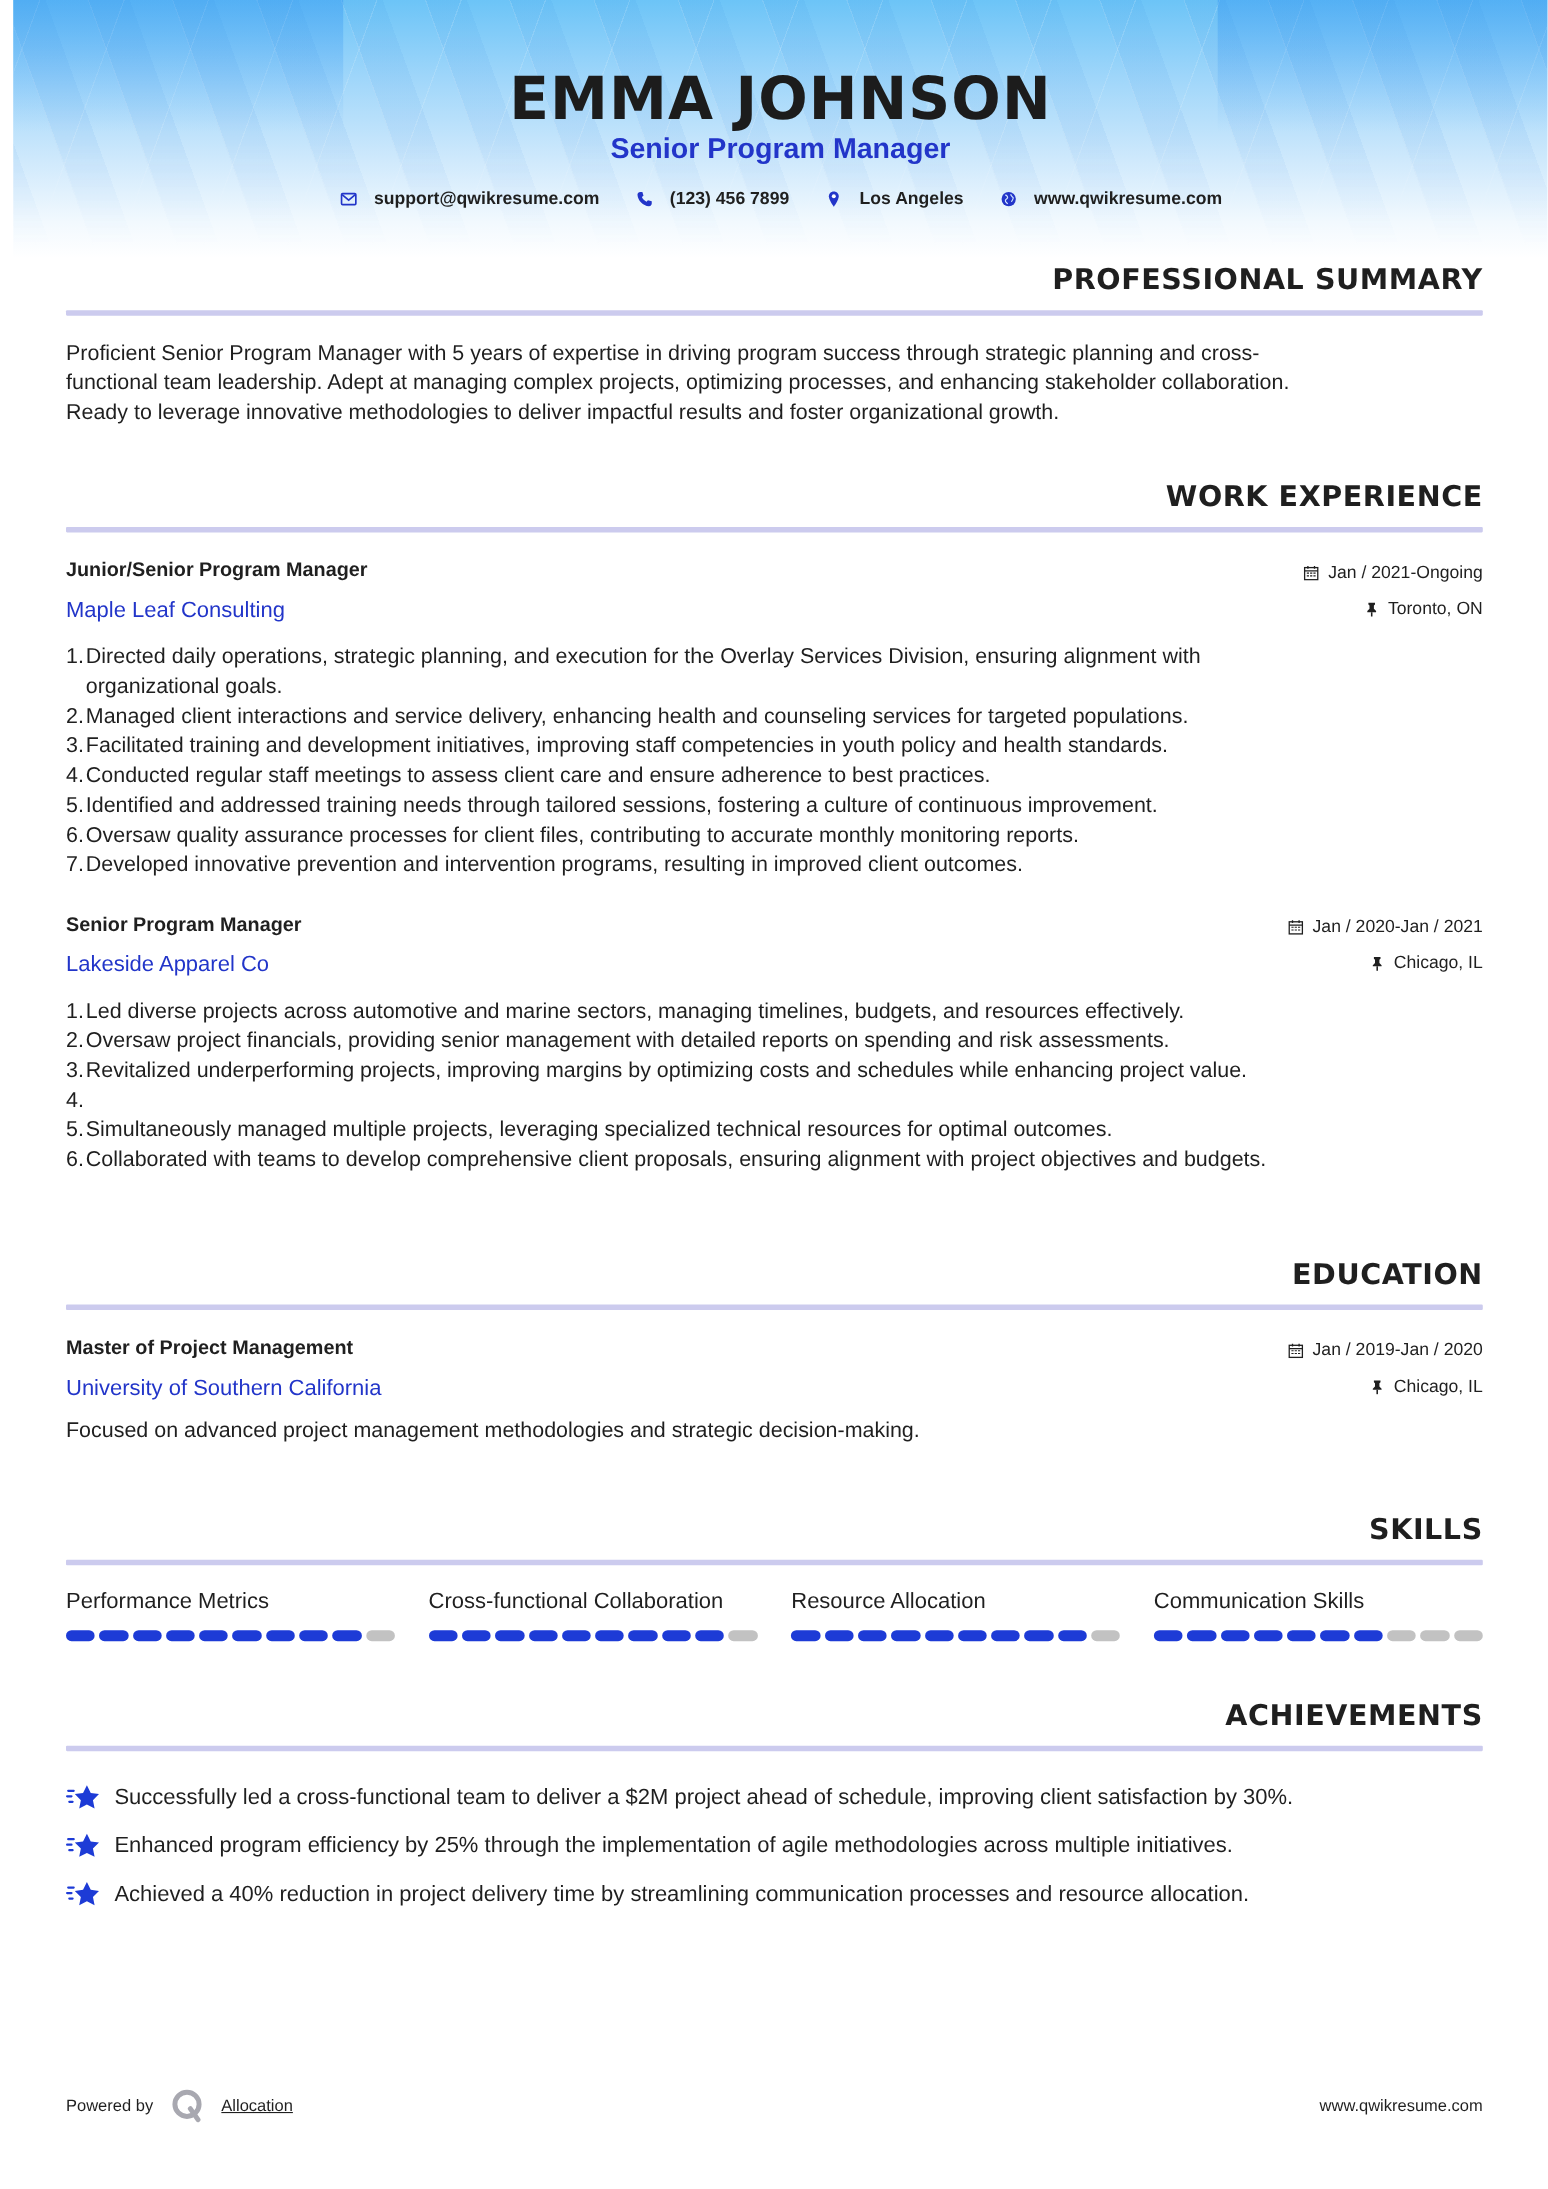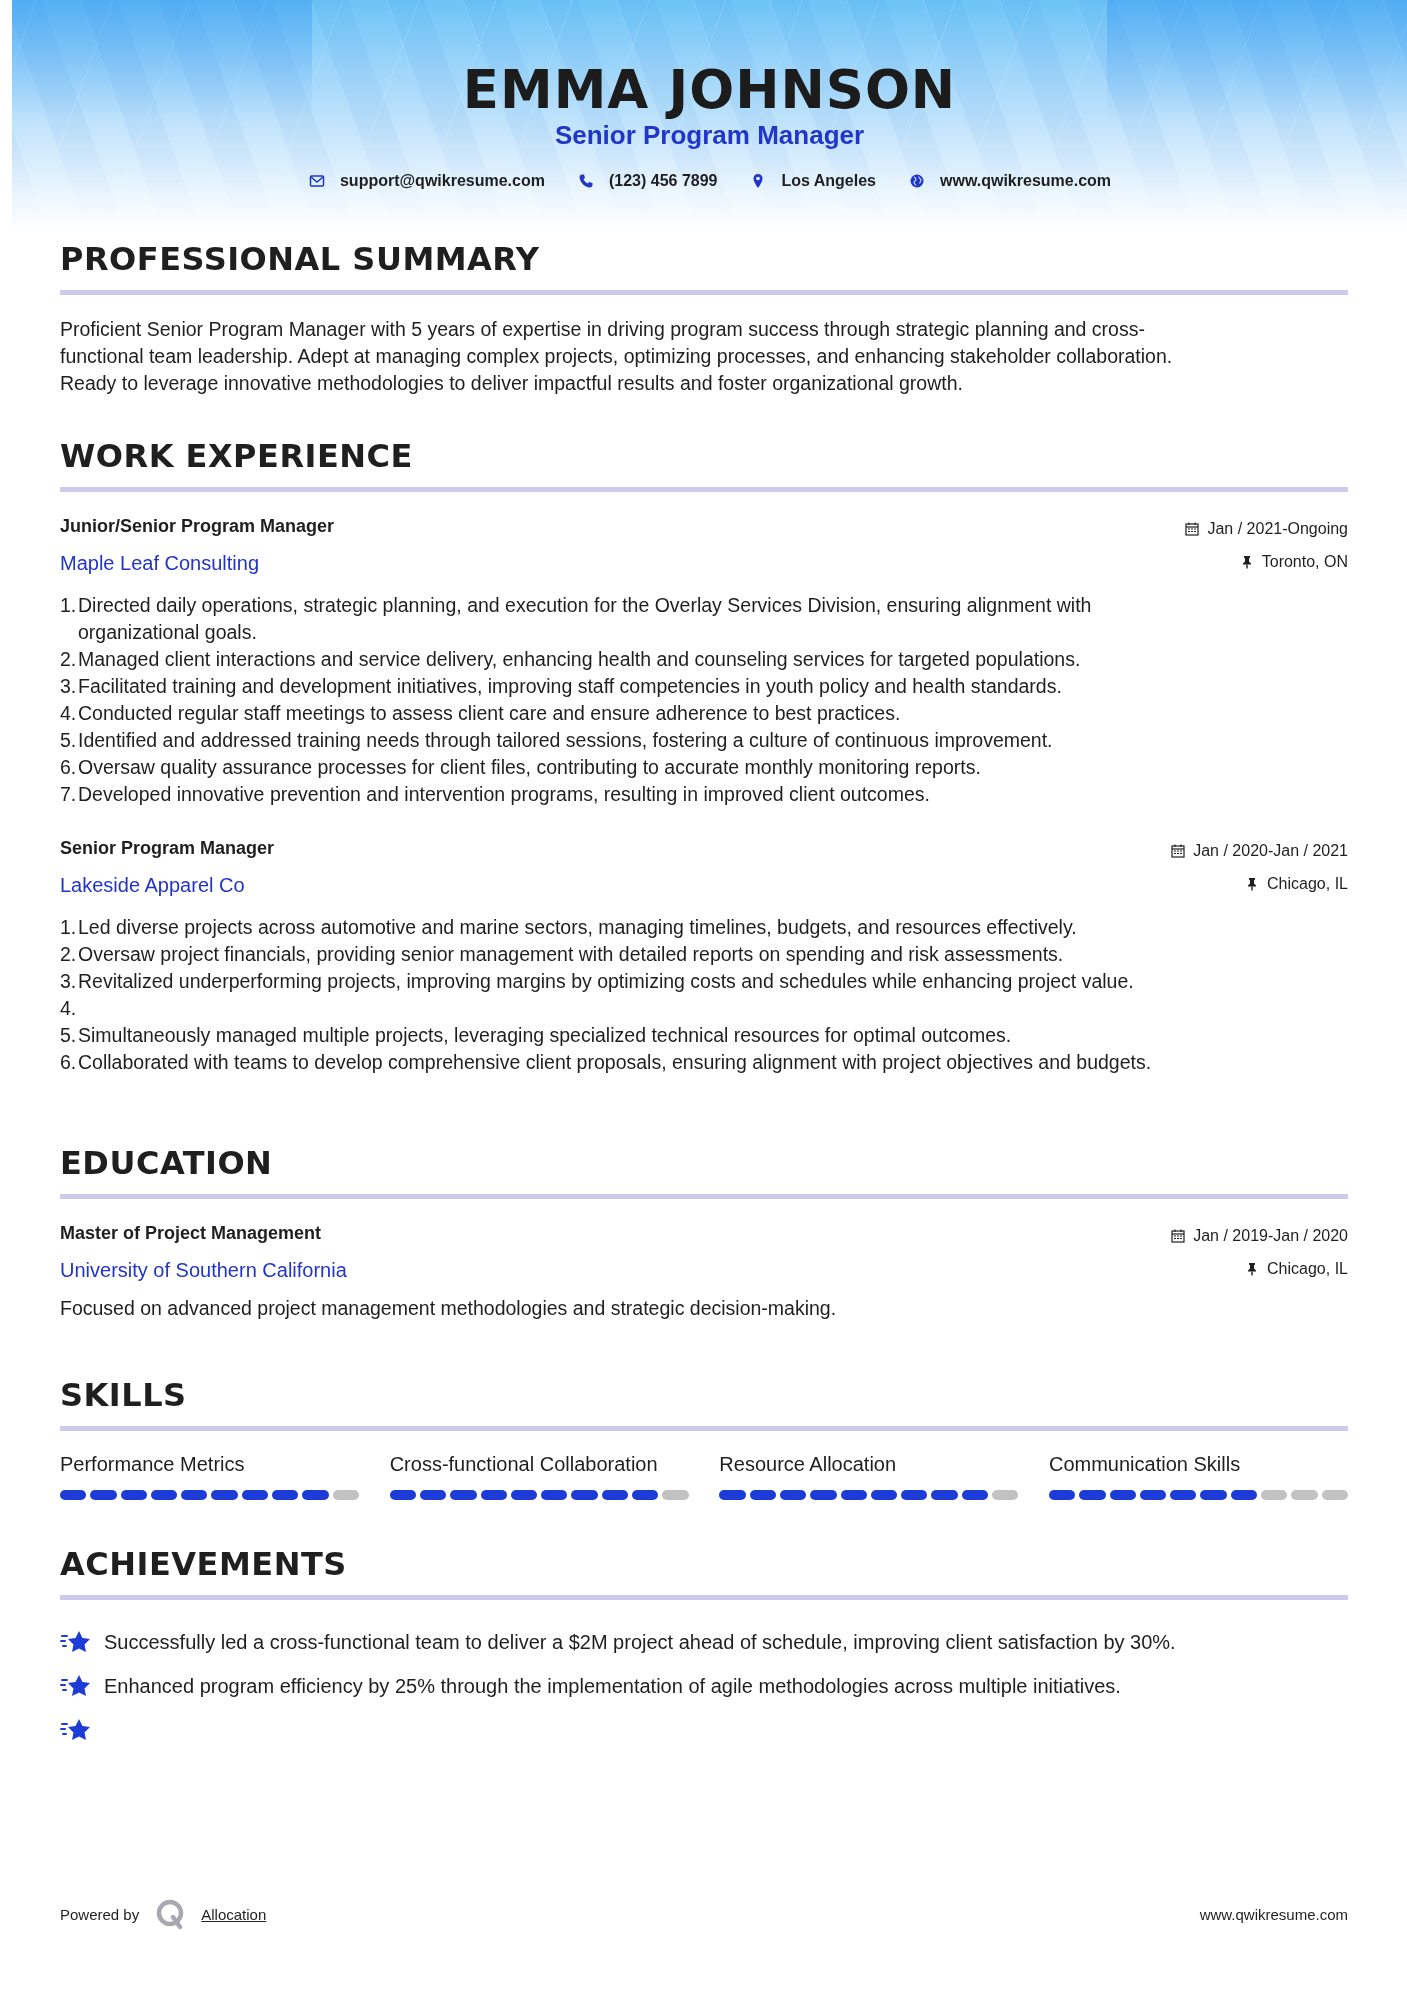--- a/index.html
+++ b/index.html
@@ -51,22 +51,22 @@
       display: flex; justify-content: center; align-items: center;
       gap: 12px;
       font-size: 16px; font-weight: 700; color: #1f1f1f;
     }
     .contact .item { display: flex; align-items: center; margin: 0 10px; }
     .contact .ic { display: inline-flex; width: 18px; height: 18px; margin-right: 14px; align-items: center; justify-content: center; }
     .contact svg { width: 16px; height: 16px; }
 
     .section { position: absolute; left: 60px; width: 1288px; }
     .section-title {
-      text-align: left;
-      font-size: 32px; font-weight: 700; letter-spacing: 0.5px;
+      text-align: right;
+      font-size: 26px; font-weight: 700; letter-spacing: 0.5px;
       color: #1f1f1f;
       font-family: "DejaVu Sans", sans-serif;
     }
     .divider {
       height: 5px; background: #cccbee; margin-top: 12px; border-radius: 1px;
     }
     .body-text {
       font-size: 19.5px; line-height: 27px; color: #1f1f1f;
     }
     .entry-head { position: relative; height: 64px; }
@@ -400,20 +400,21 @@
           <path d="M2 9h5M1 14h4M3 19h3" stroke="#1d3bd6" stroke-width="2" stroke-linecap="round"></path>
           <path d="M19 4 L22.5 11 L30 12 L24.5 17.5 L26 25 L19 21.5 L12 25 L13.5 17.5 L8 12 L15.5 11 Z" fill="#1d3bd6"></path>
         </svg>
       <span>Enhanced program efficiency by 25% through the implementation of agile methodologies across multiple initiatives.</span>
     </div>
     <div class="ach">
       <svg class="star" viewBox="0 0 32 30">
           <path d="M2 9h5M1 14h4M3 19h3" stroke="#1d3bd6" stroke-width="2" stroke-linecap="round"></path>
           <path d="M19 4 L22.5 11 L30 12 L24.5 17.5 L26 25 L19 21.5 L12 25 L13.5 17.5 L8 12 L15.5 11 Z" fill="#1d3bd6"></path>
         </svg>
+      <span>Achieved a 40% reduction in project delivery time by streamlining communication processes and resource allocation.</span>
     </div>
   </div>
 </div>
 
 <div class="footer">
   <div class="left">
     <span>Powered by</span>
     <svg class="logo" viewBox="0 0 32 32">
         <circle cx="15" cy="15" r="11" fill="none" stroke="#a8a8b0" stroke-width="4.5"></circle>
         <path d="M18 19 L25 29" stroke="#a8a8b0" stroke-width="4.5" stroke-linecap="round"></path>

